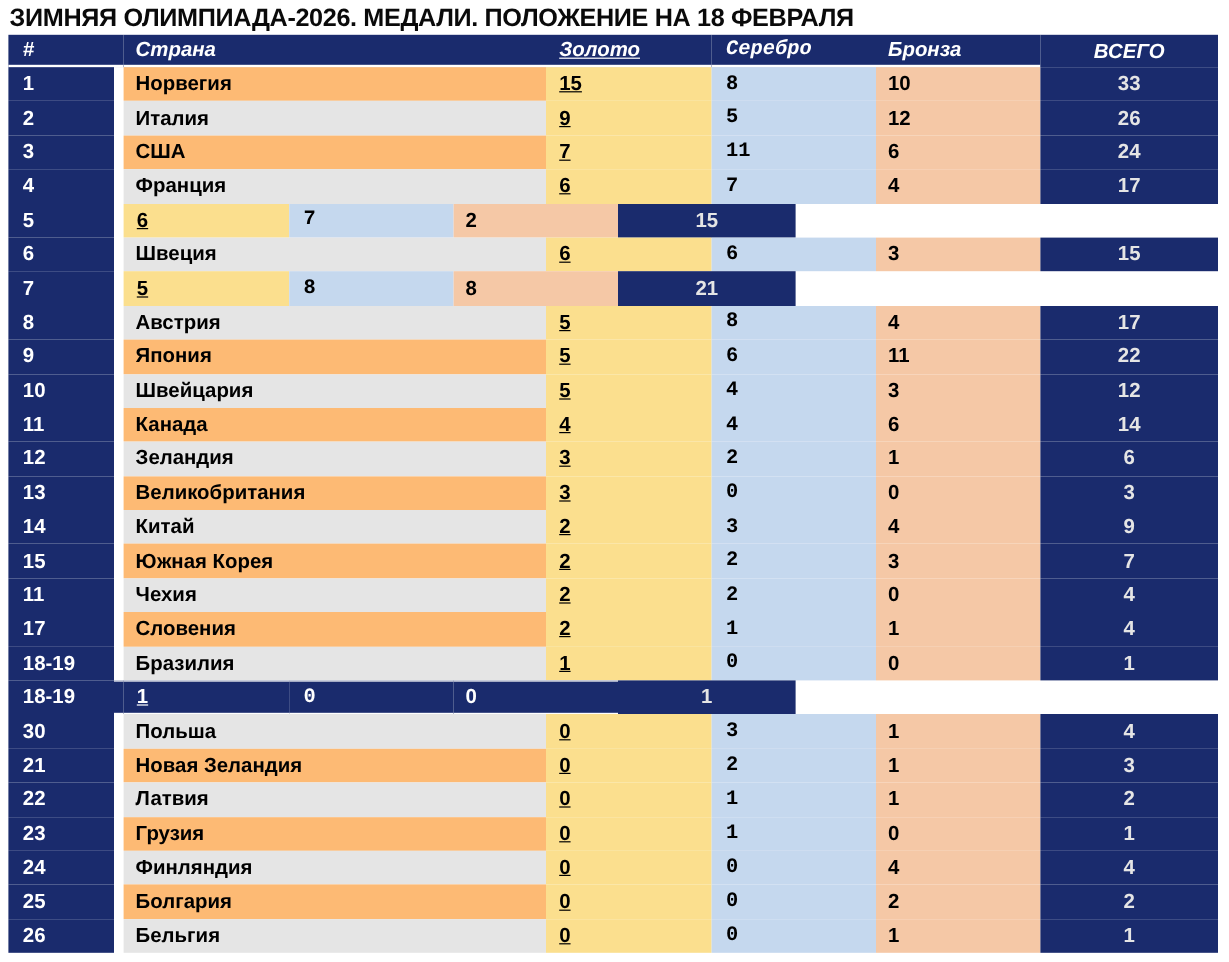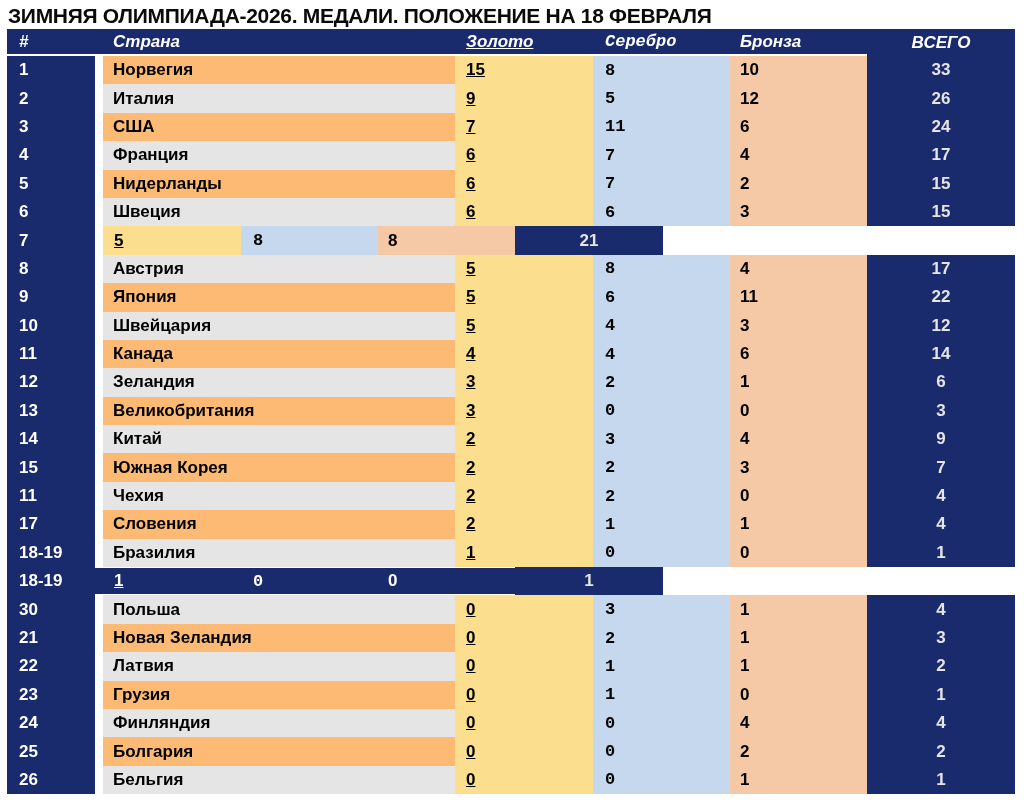--- a/index.html
+++ b/index.html
@@ -92,21 +92,20 @@
         <div class="cell c-gap"></div>
         <div class="cell c-country">Франция</div>
         <div class="cell c-gold">6</div>
         <div class="cell c-silver">7</div>
         <div class="cell c-bronze">4</div>
         <div class="cell c-total">17</div>
       </div>
       <div class="row odd">
         <div class="cell c-rank">5</div>
         <div class="cell c-gap"></div>
-        <div class="cell c-country">Нидерланды</div>
         <div class="cell c-gold">6</div>
         <div class="cell c-silver">7</div>
         <div class="cell c-bronze">2</div>
         <div class="cell c-total">15</div>
       </div>
       <div class="row even">
         <div class="cell c-rank">6</div>
         <div class="cell c-gap"></div>
         <div class="cell c-country">Швеция</div>
         <div class="cell c-gold">6</div>

